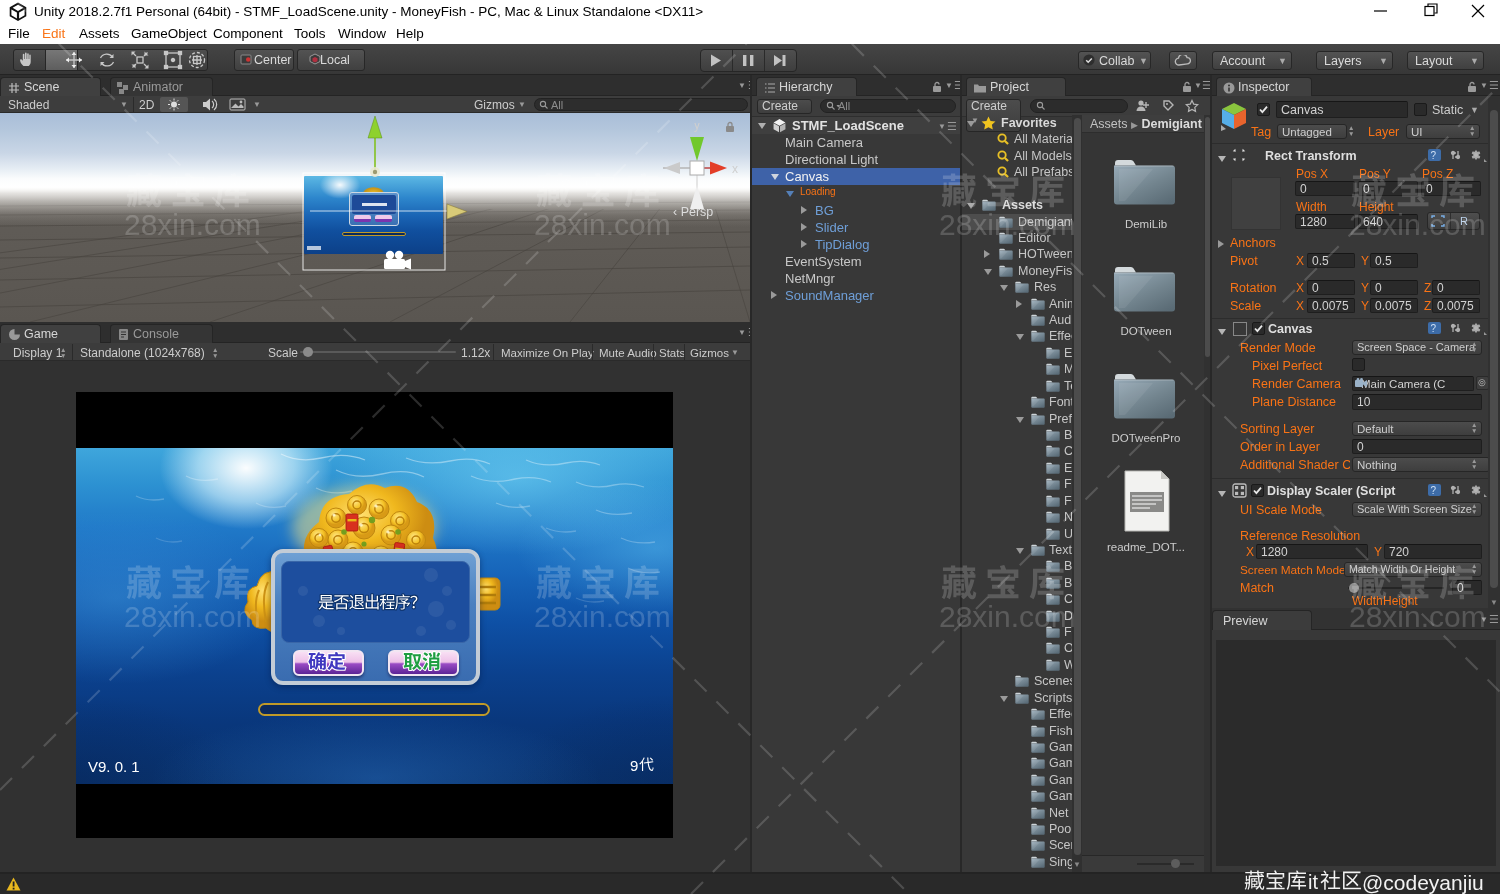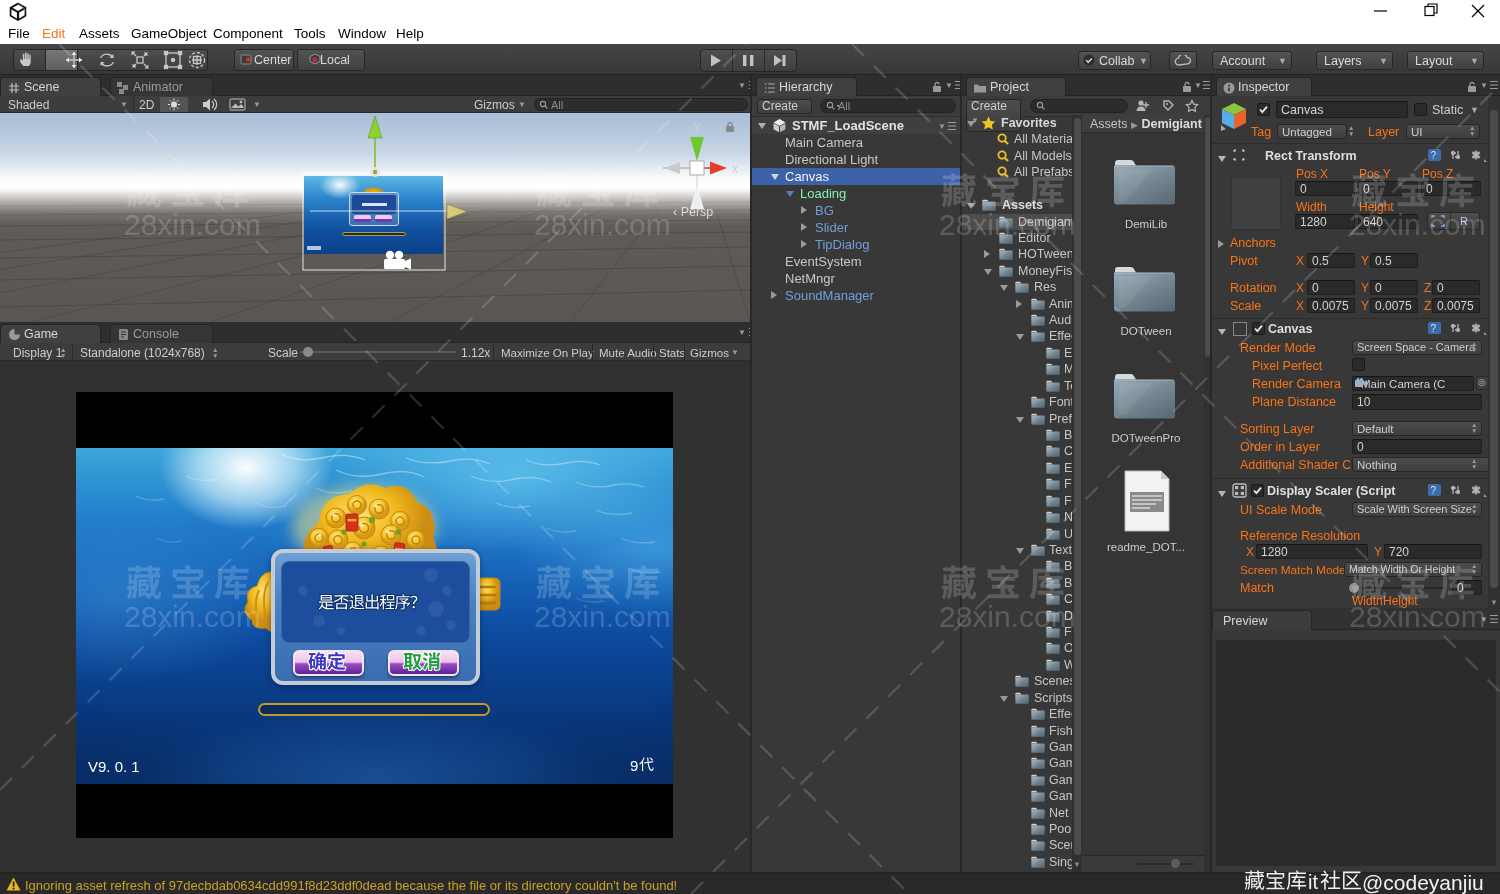--- a/index.html
+++ b/index.html
@@ -58,20 +58,21 @@
         <path id="b15" d="M931 806H82V-61H958V54H200V691H931ZM263 556C331 502 408 439 482 374C402 301 312 238 221 190C248 169 294 122 313 98C400 151 488 219 571 297C651 224 723 154 770 99L864 188C813 243 737 312 655 382C721 454 781 532 831 613L718 659C676 588 624 519 565 456C489 517 412 577 346 628Z"></path>
         <path id="b16" d="M174 257H303C288 399 471 417 471 568C471 695 380 760 255 760C163 760 88 718 32 654L114 578C152 620 191 641 238 641C296 641 330 609 330 555C330 455 152 418 174 257ZM239 -9C290 -9 327 27 327 79C327 132 290 168 239 168C189 168 151 132 151 79C151 27 188 -9 239 -9Z"></path>
       </defs>
     </svg>
     <div class="abs" style="left:0;top:0;width:1500px;height:44px;background:#fff"></div>
     <svg class="abs" style="left:8px;top:2px" width="20" height="19" viewBox="0 0 20 19">
 <g fill="#111">
         <path d="M10 0.5 L18.3 5.2 L18.3 14.3 L10 19 L1.7 14.3 L1.7 5.2 Z M10 2.8 L4.6 5.8 L10 8.9 L15.4 5.8 Z M3.4 7.4 L3.4 13.2 L8.9 16.4 L8.9 10.5 Z M16.6 7.4 L11.1 10.5 L11.1 16.4 L16.6 13.2 Z"></path>
       </g>
     </svg>
+    <div class="abs" style="left:34px;top:4px;color:#000;font-size:13.5px">Unity 2018.2.7f1 Personal (64bit) - STMF_LoadScene.unity - MoneyFish - PC, Mac &amp; Linux Standalone &lt;DX11&gt;</div>
     <svg class="abs" style="left:1368px;top:0" width="132" height="22" viewBox="0 0 132 22">
 <g stroke="#000" stroke-width="1.2" fill="none">
 <path d="M6 11 h13"></path>
 <rect x="57" y="6.5" width="9" height="9"></rect>
         <path d="M60 6.5 v-2.5 h9 v9 h-2.5"></path>
 <path d="M104 5 l12 12 M116 5 l-12 12"></path>
       </g>
     </svg>
     <div class="abs" style="left:8px;top:26px;color:#000;font-size:13.5px">File</div>
     <div class="abs" style="left:42px;top:26px;color:#f97316;font-size:13.5px">Edit</div>
@@ -504,21 +505,21 @@
     </svg>
     <div class="abs" style="left:792px;top:118px;color:#e2e2e2;font-weight:bold;font-size:13px">STMF_LoadScene</div>
     <div class="abs" style="left:938px;top:122px;color:#999;font-size:8px">▼</div>
     <div class="abs" style="left:947px;top:120px;color:#999;font-size:11px">☰</div>
     <div class="abs" style="left:785px;top:135px;color:#c8c8c8;font-size:13px">Main Camera</div>
     <div class="abs" style="left:785px;top:152px;color:#c8c8c8;font-size:13px">Directional Light</div>
     <div class="abs" style="left:752px;top:168px;width:208px;height:17px;background:#3e62a8"></div>
     <div class="arr" style="left:771px;top:174px;border-left:4.5px solid transparent;border-right:4.5px solid transparent;border-top:6px solid #cfd4de"></div>
     <div class="abs" style="left:785px;top:169px;color:#f2f2f2;font-size:13px">Canvas</div>
     <div class="arr" style="left:786px;top:191px;border-left:4.5px solid transparent;border-right:4.5px solid transparent;border-top:6px solid #5580b8"></div>
-    <div class="abs" style="left:800px;top:186px;color:#86efac;font-size:13px">Loading</div>
+    <div class="abs" style="left:800px;top:186px;color:#f97316;font-size:10px">Loading</div>
     <div class="arr" style="left:801px;top:206px;border-top:4.5px solid transparent;border-bottom:4.5px solid transparent;border-left:6px solid #9a9a9a"></div>
     <div class="abs" style="left:815px;top:203px;color:#6f9fd8;font-size:13px">BG</div>
     <div class="arr" style="left:801px;top:223px;border-top:4.5px solid transparent;border-bottom:4.5px solid transparent;border-left:6px solid #9a9a9a"></div>
     <div class="abs" style="left:815px;top:220px;color:#6f9fd8;font-size:13px">Slider</div>
     <div class="arr" style="left:801px;top:240px;border-top:4.5px solid transparent;border-bottom:4.5px solid transparent;border-left:6px solid #9a9a9a"></div>
     <div class="abs" style="left:815px;top:237px;color:#6f9fd8;font-size:13px">TipDialog</div>
     <div class="abs" style="left:785px;top:254px;color:#c8c8c8;font-size:13px">EventSystem</div>
     <div class="abs" style="left:785px;top:271px;color:#c8c8c8;font-size:13px">NetMngr</div>
     <div class="arr" style="left:771px;top:291px;border-top:4.5px solid transparent;border-bottom:4.5px solid transparent;border-left:6px solid #9a9a9a"></div>
     <div class="abs" style="left:785px;top:288px;color:#6f9fd8;font-size:13px">SoundManager</div>
@@ -1028,21 +1029,20 @@
     <div class="abs" style="left:1488px;top:96px;width:12px;height:516px;background:#313131"></div>
     <div class="abs" style="left:1490px;top:110px;width:8px;height:478px;background:#4c4c4c;border-radius:4px"></div>
     <div class="abs" style="left:1490px;top:598px;color:#888;font-size:8px">▼</div>
     <div class="abs" style="left:0;top:872px;width:1500px;height:2px;background:#232323"></div>
     <div class="abs" style="left:0;top:874px;width:1500px;height:20px;background:#292929"></div>
     <svg class="abs" style="left:6px;top:877px" width="15" height="14" viewBox="0 0 15 14">
 <path d="M7.5 0.5 L14.5 13.5 H0.5 Z" fill="#e8b71e"></path>
       <rect x="6.7" y="4.5" width="1.8" height="5" fill="#222"></rect>
       <rect x="6.7" y="10.7" width="1.8" height="1.8" fill="#222"></rect>
     </svg>
-    <div class="abs" style="left:25px;top:878px;color:#c9a227;font-size:13px">Ignoring asset refresh of 97decbdab0634cdd991f8d23ddf0dead because the file or its directory couldn't be found!</div>
     <svg style="position:absolute;left:126px;top:173px;opacity:0.18;overflow:visible;" width="132" height="45">
       <use href="#b0" transform="translate(0.0,31.0) scale(0.03600,-0.03600)" fill="#ffffff"></use>
       <use href="#b1" transform="translate(44.0,31.0) scale(0.03600,-0.03600)" fill="#ffffff"></use>
       <use href="#b2" transform="translate(88.0,31.0) scale(0.03600,-0.03600)" fill="#ffffff"></use>
     </svg>
     <div class="abs" style="left:124px;top:208px;width:150px;color:rgba(255,255,255,0.18);font-size:30px">28xin.com</div>
     <svg style="position:absolute;left:536px;top:173px;opacity:0.18;overflow:visible;" width="132" height="45">
       <use href="#b0" transform="translate(0.0,31.0) scale(0.03600,-0.03600)" fill="#ffffff"></use>
       <use href="#b1" transform="translate(44.0,31.0) scale(0.03600,-0.03600)" fill="#ffffff"></use>
       <use href="#b2" transform="translate(88.0,31.0) scale(0.03600,-0.03600)" fill="#ffffff"></use>

